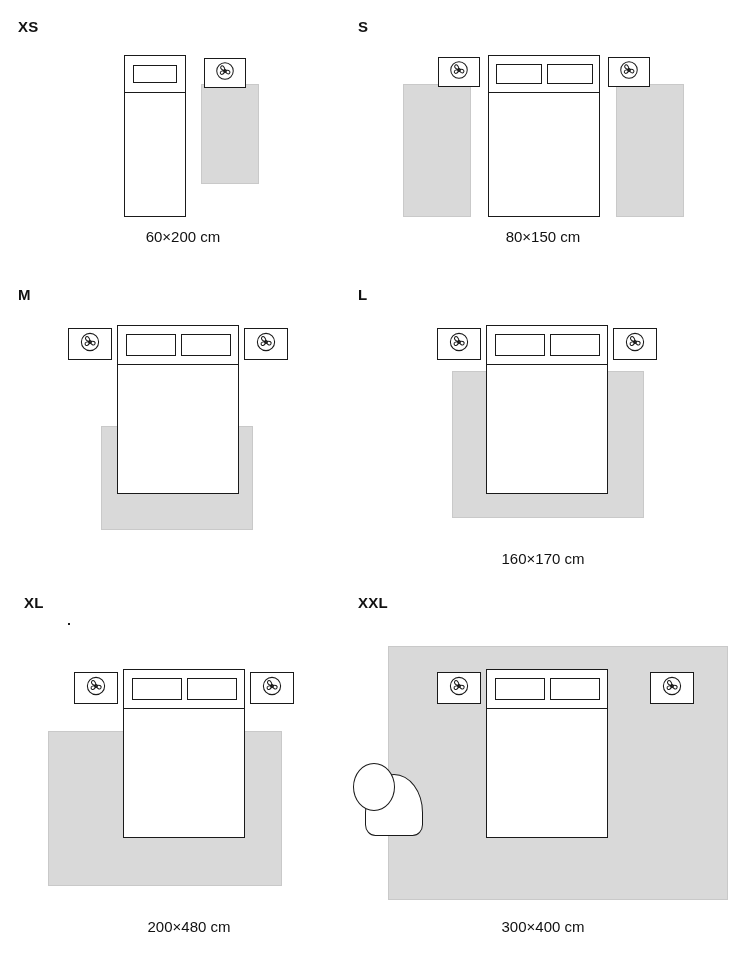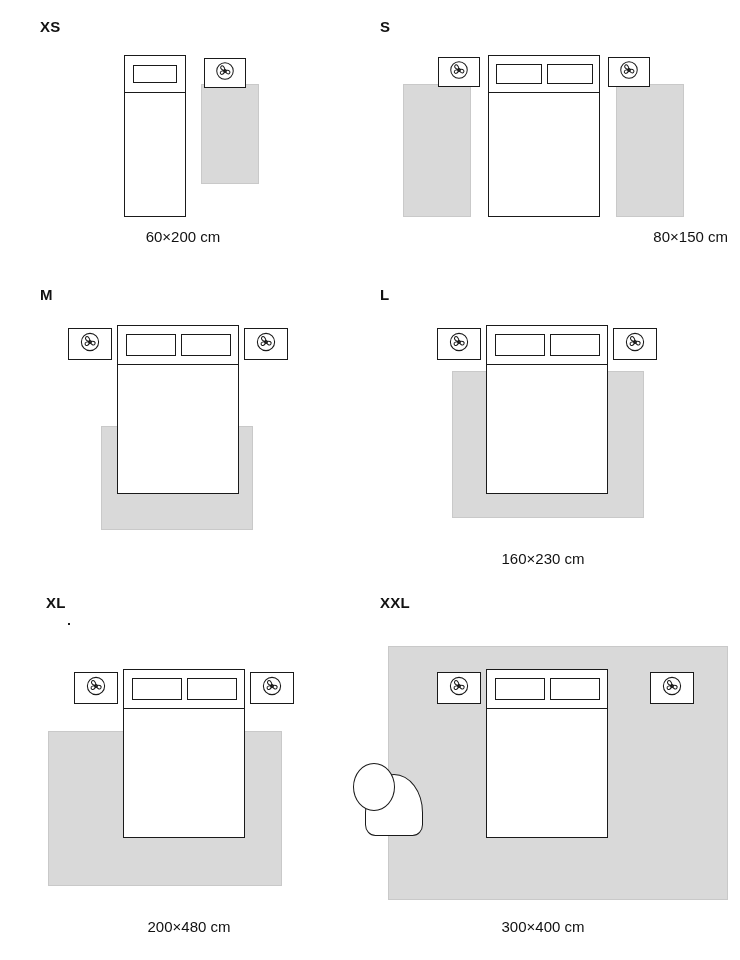--- a/index.html
+++ b/index.html
@@ -21,21 +21,20 @@
     height: 960px;
   }
   .cell {
     position: absolute;
   }
   .size-label {
     font-size: 15px;
     font-weight: bold;
     letter-spacing: 0.3px;
     color: #111111;
-    margin-left: 22px;
   }
   .stage {
     position: relative;
   }
   .dim-label {
     position: absolute;
     width: 100%;
     text-align: center;
     font-size: 15px;
     color: #111111;
@@ -152,21 +151,21 @@
           <svg width="22" height="22" viewBox="0 0 24 24">
             <circle cx="12" cy="12" r="9" fill="none" stroke="#1a1a1a" stroke-width="1.1"></circle>
             <path d="M12 12 C12 7 9 5 7.6 7 C6.2 9 9 11.4 12 12 Z" fill="none" stroke="#1a1a1a" stroke-width="1.1"></path>
             <path d="M12 12 C16.6 10 18.2 12.6 17 14.4 C15.8 16.2 13.2 14.6 12 12 Z" fill="none" stroke="#1a1a1a" stroke-width="1.1"></path>
             <path d="M12 12 C10.4 16.6 7.4 16.4 6.9 14.3 C6.4 12.2 9.4 11.4 12 12 Z" fill="none" stroke="#1a1a1a" stroke-width="1.1"></path>
             <circle cx="12" cy="12" r="1.5" fill="none" stroke="#1a1a1a" stroke-width="1.1"></circle>
           </svg>
         </span>
       </div>
     </div>
-    <div class="dim-label" style="left:0; top:218px;text-align:right;">80×150 cm</div>
+    <div class="dim-label" style="left:0; top:218px;">80×150 cm</div>
   </div>
 
   <div class="cell" style="left:18px; top:282px; width:330px; height:300px;">
     <div class="size-label" style="position:absolute; left:0; top:4px;">M</div>
     <div class="stage" style="position:absolute; left:0; top:18px; width:330px; height:242px;">
 
       <div class="rug" style="left:83px; top:126px; width:152px; height:104px;"></div>
 
       <div class="headboard" style="left:99px; top:25px; width:122px; height:40px;"></div>
       <div class="pillow" style="left:108px; top:34px; width:50px; height:22px;"></div>
@@ -228,21 +227,21 @@
           <svg width="23" height="23" viewBox="0 0 24 24">
             <circle cx="12" cy="12" r="9" fill="none" stroke="#1a1a1a" stroke-width="1.1"></circle>
             <path d="M12 12 C12 7 9 5 7.6 7 C6.2 9 9 11.4 12 12 Z" fill="none" stroke="#1a1a1a" stroke-width="1.1"></path>
             <path d="M12 12 C16.6 10 18.2 12.6 17 14.4 C15.8 16.2 13.2 14.6 12 12 Z" fill="none" stroke="#1a1a1a" stroke-width="1.1"></path>
             <path d="M12 12 C10.4 16.6 7.4 16.4 6.9 14.3 C6.4 12.2 9.4 11.4 12 12 Z" fill="none" stroke="#1a1a1a" stroke-width="1.1"></path>
             <circle cx="12" cy="12" r="1.5" fill="none" stroke="#1a1a1a" stroke-width="1.1"></circle>
           </svg>
         </span>
       </div>
     </div>
-    <div class="dim-label" style="left:0; top:268px;">160×230 cm</div>
+    <div class="dim-label" style="left:0; top:268px;">160×170 cm</div>
   </div>
 
   <div class="cell" style="left:24px; top:588px; width:330px; height:365px;">
     <div class="size-label" style="position:absolute; left:0; top:6px;">XL</div>
     <div class="stage" style="position:absolute; left:0; top:50px; width:330px; height:270px;">
 
       <div class="rug" style="left:24px; top:93px; width:234px; height:155px;"></div>
 
       <div class="headboard" style="left:99px; top:31px; width:122px; height:40px;"></div>
       <div class="pillow" style="left:108px; top:40px; width:50px; height:22px;"></div>

